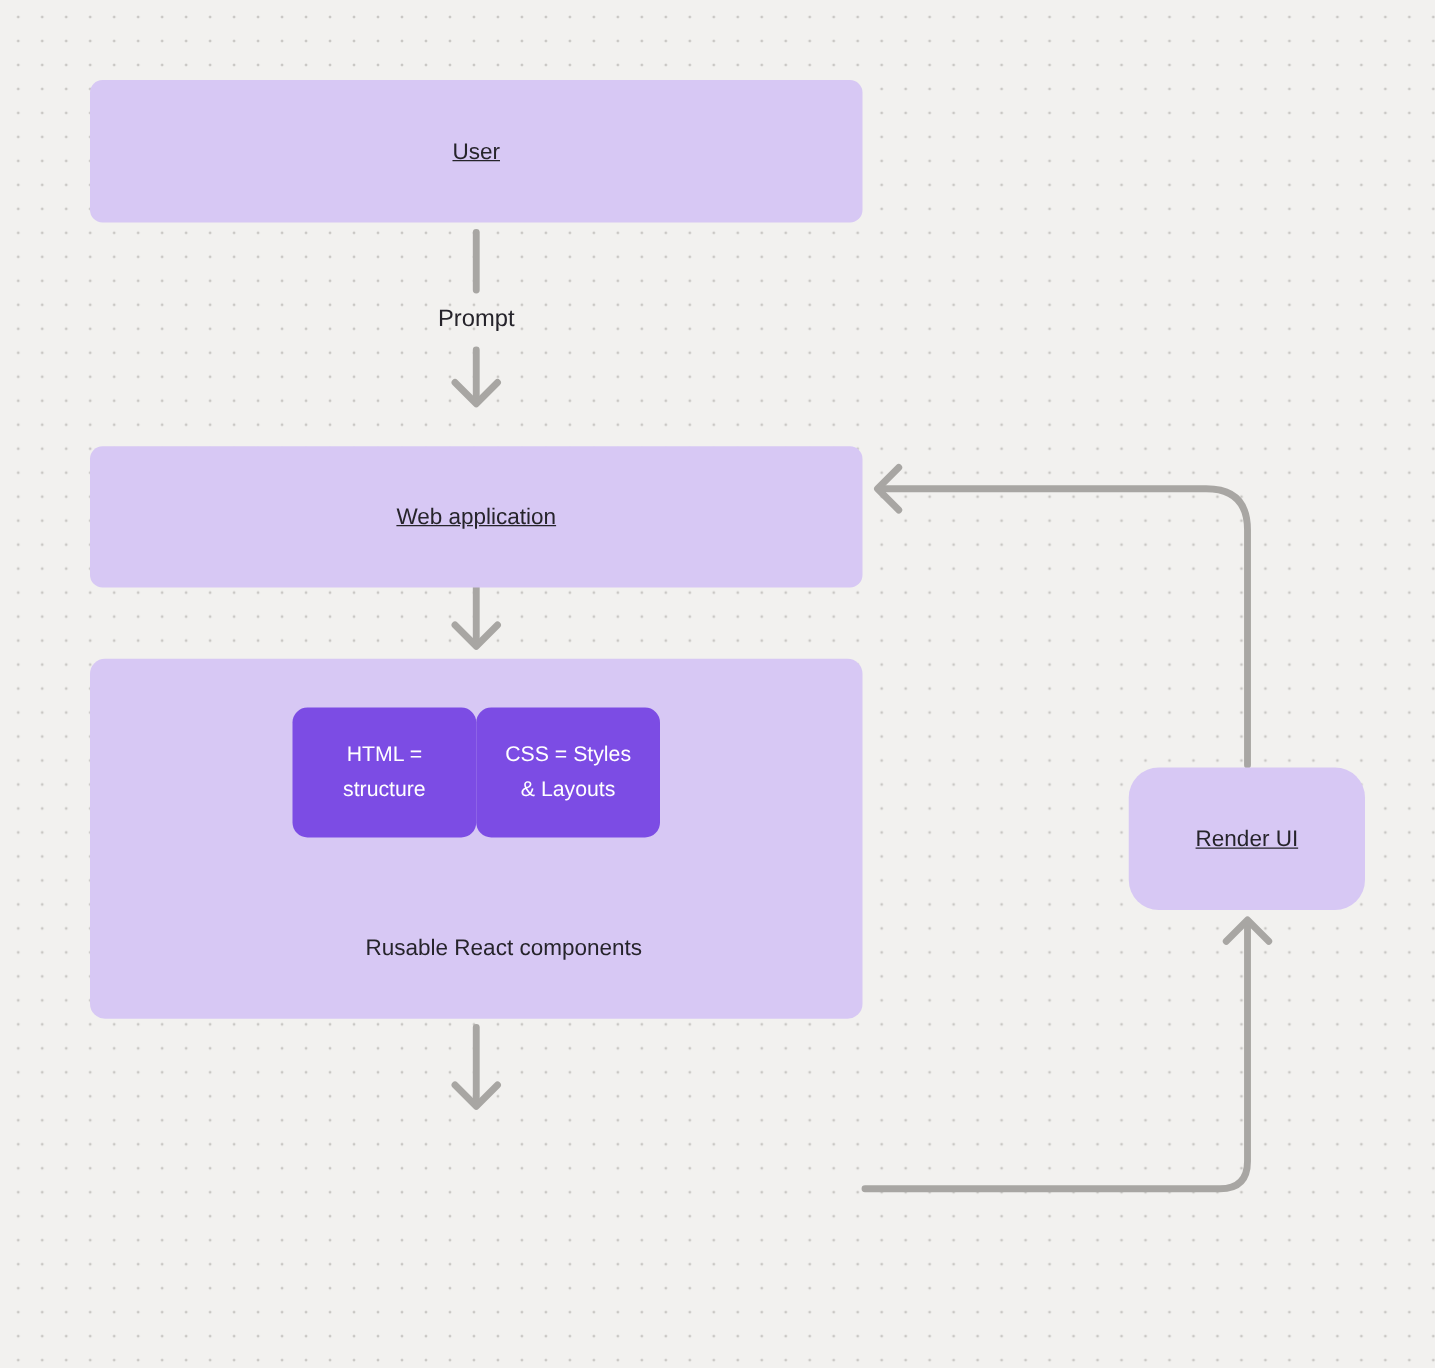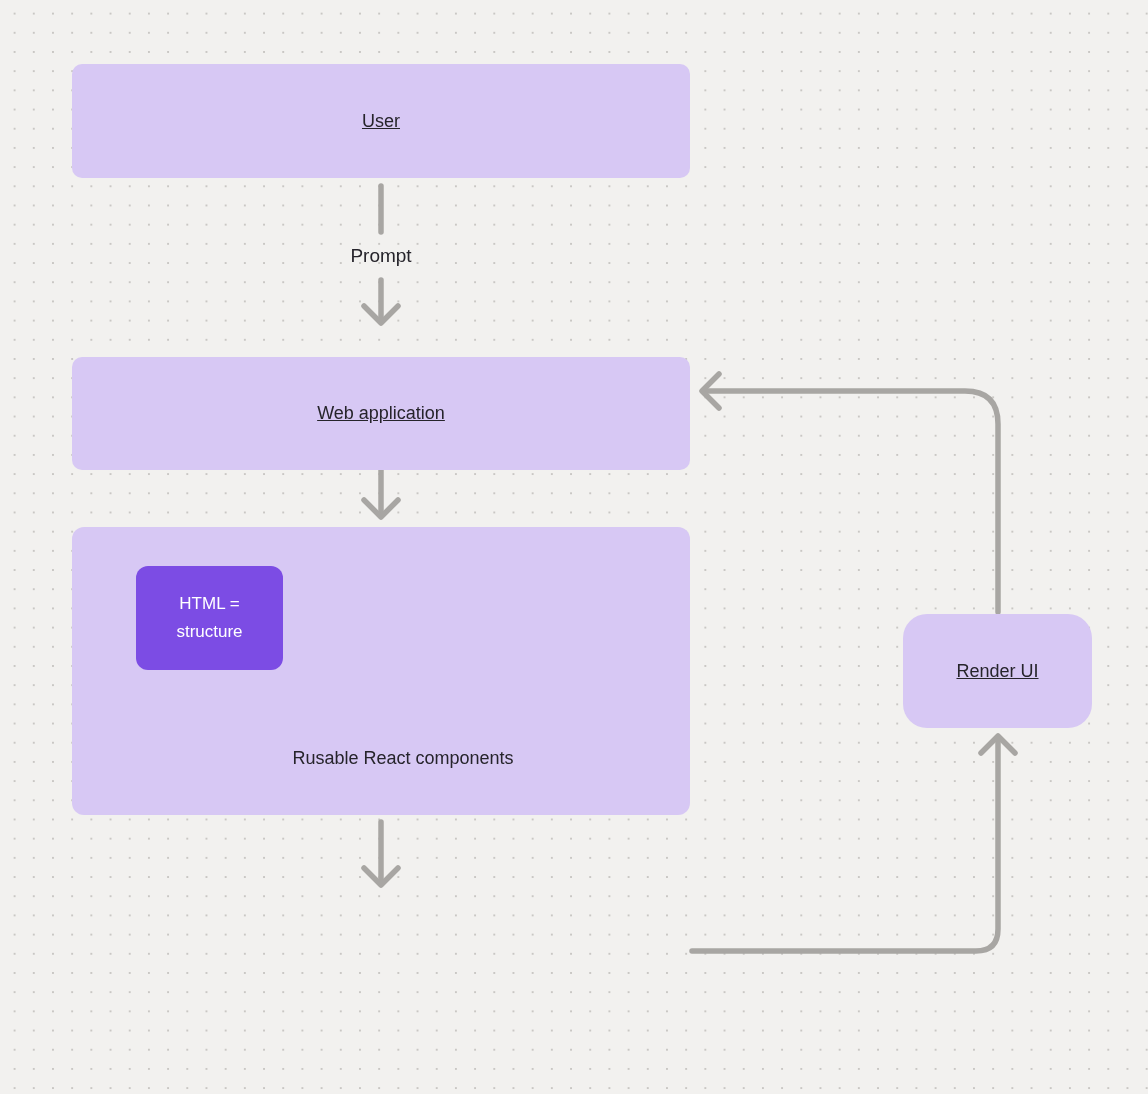--- a/index.html
+++ b/index.html
@@ -61,21 +61,21 @@
   .node-components      { left: 72px;  top: 527px; width: 618px; height: 288px;
                           display: block; border-radius: 12px; }
   .node-vite            { left: 72px;  top: 895px; width: 618px; height: 113px; }
   .node-render-ui       { left: 903px; top: 614px; width: 189px; height: 114px; border-radius: 24px; }
 
   .components-row {
     position: absolute;
     left: 0; right: 0; top: 39px;
     padding: 0 64px;
     display: flex;
-    justify-content: space-between;
+    justify-content: center;
   }
   .chip {
     width: 147px;
     height: 104px;
     padding: 0 20px;
     background: var(--box-dark);
     border-radius: 12px;
     display: flex;
     align-items: center;
     justify-content: center;
@@ -145,20 +145,23 @@
 
   <div class="node node-web-application">
     <span>Web application</span>
   </div>
 
   <div class="node node-components">
     <div class="components-row">
       <div class="chip">
         <span>HTML = structure</span>
       </div>
+      <div class="chip">
+        <span>CSS = Styles &amp; Layouts</span>
+      </div>
     </div>
     <div class="components-caption">Rusable React components</div>
   </div>
 
 
   <div class="node node-render-ui">
     <span>Render UI</span>
   </div>
 
 </div>

